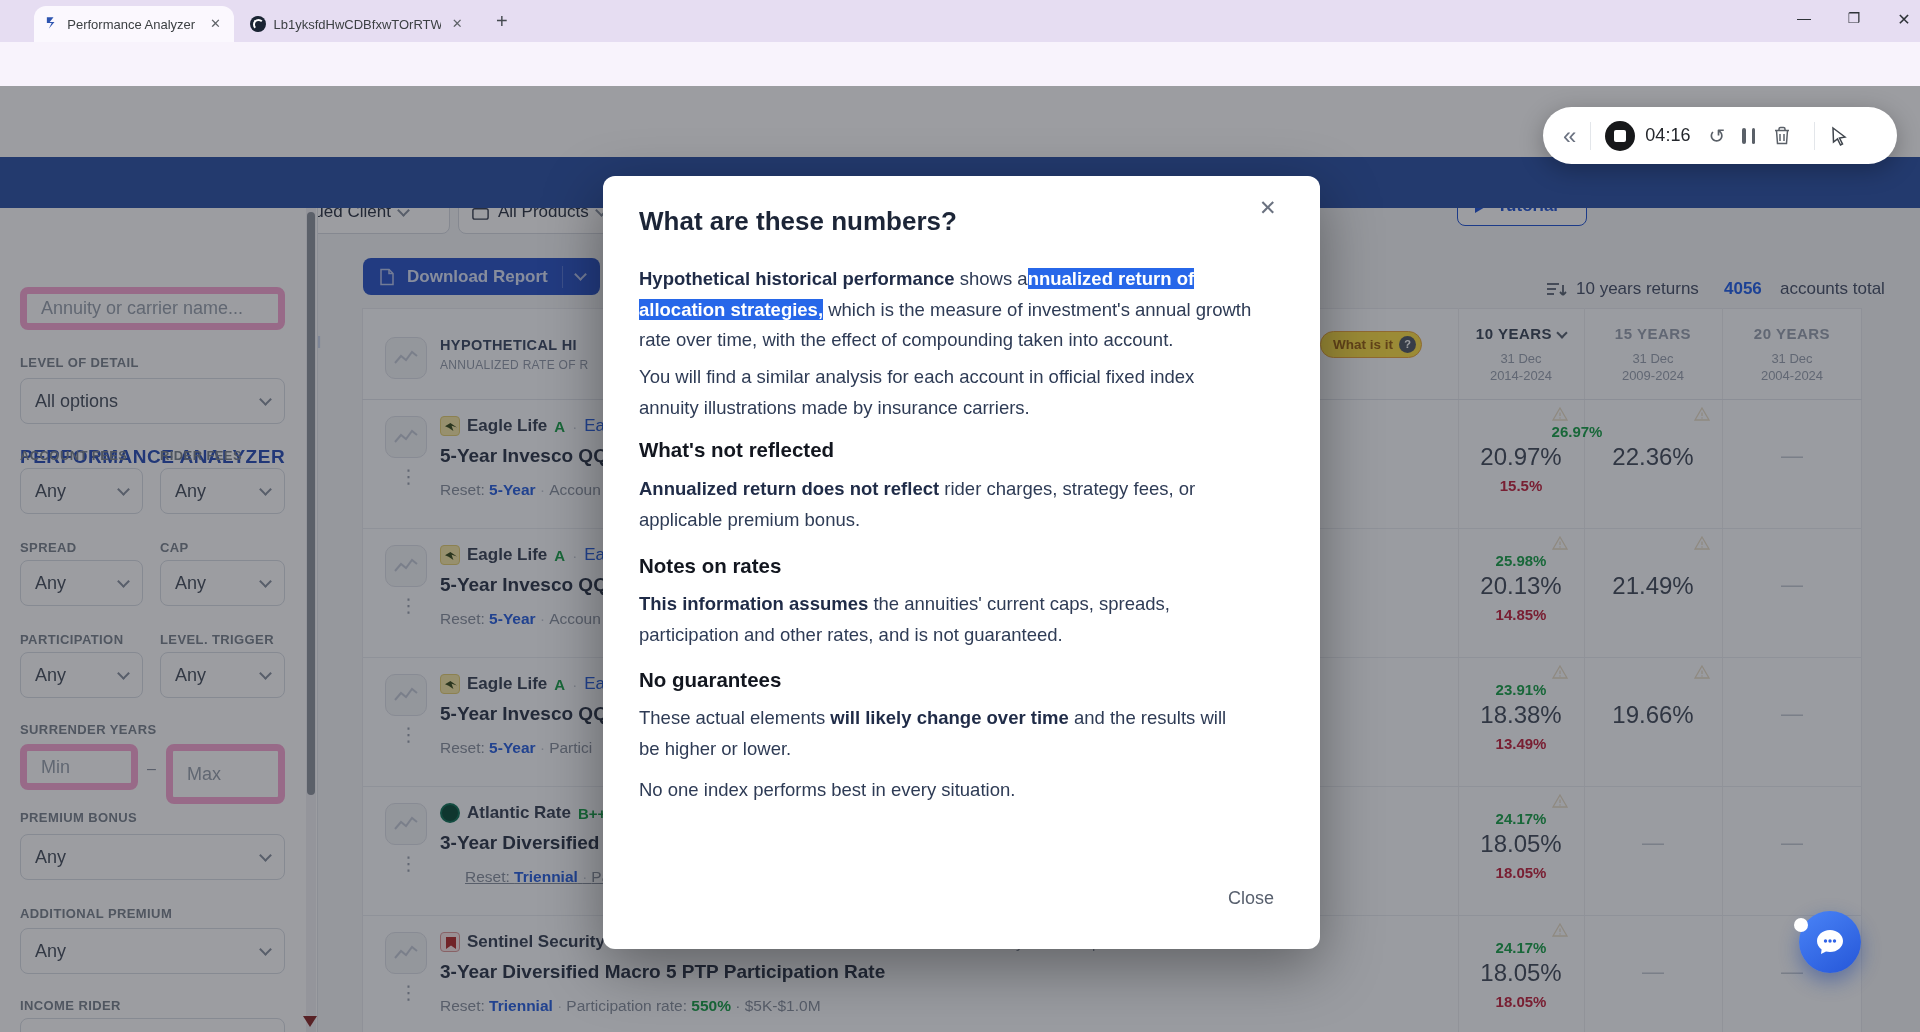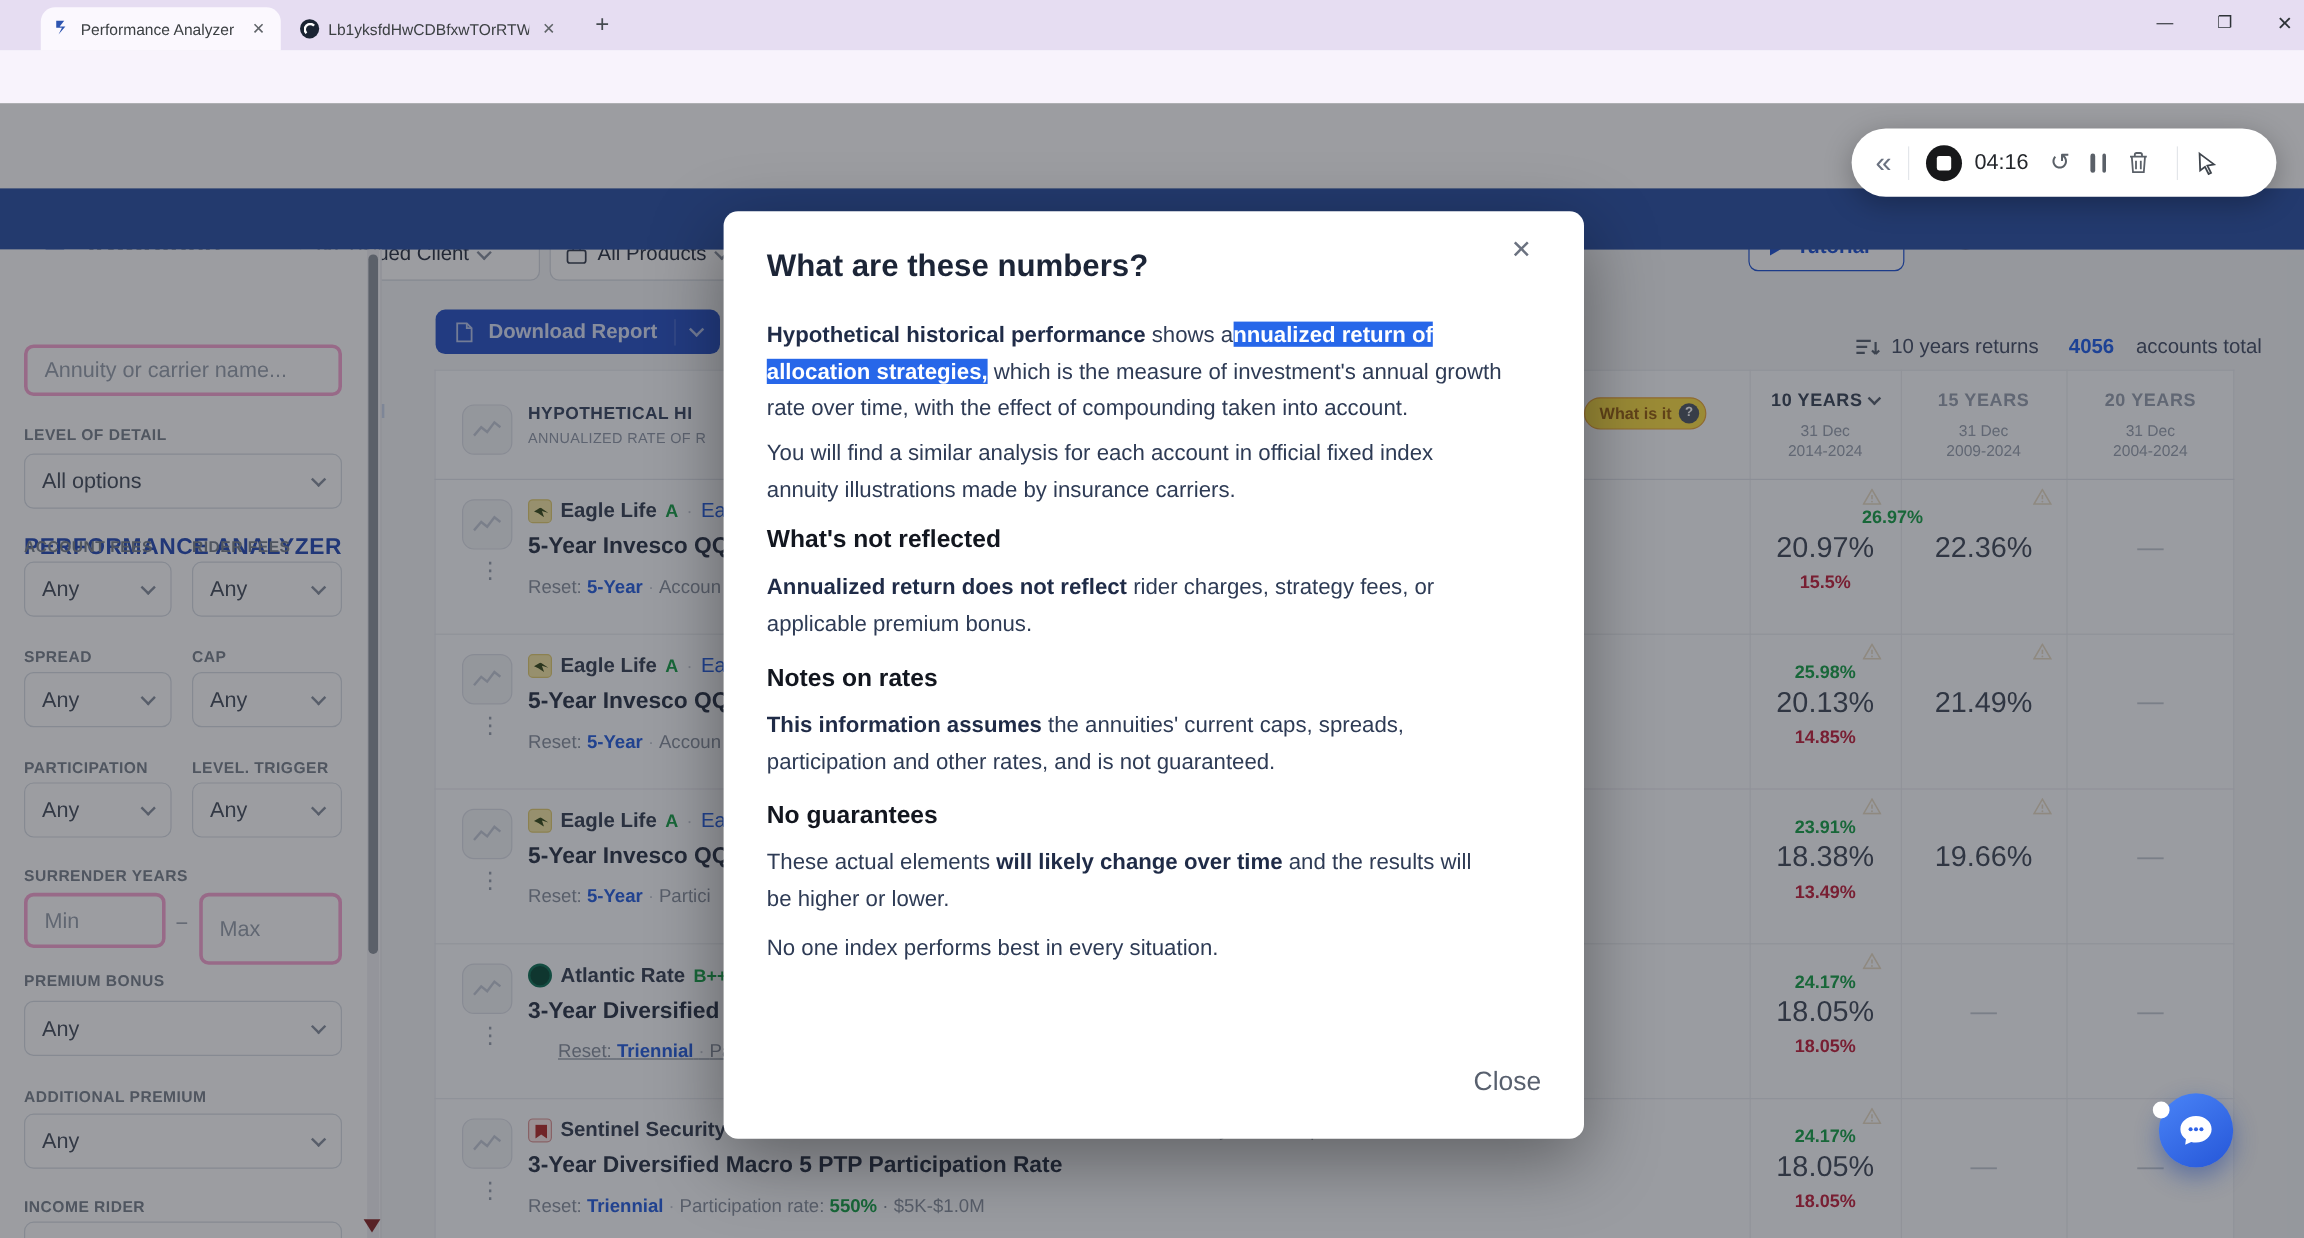--- a/index.html
+++ b/index.html
@@ -42,21 +42,21 @@
   .navitem { position:absolute; top:176px; font-size:17px; font-weight:600; color:#ccd7ee; }
   #navpill { position:absolute; left:1225px; top:163px; width:232px; height:39px; border-radius:19px; background:#4b74dc; }
   #navpartial { position:absolute; left:1328px; top:176px; font-size:17px; font-weight:600; color:#fff; }
   #navwebsite { position:absolute; left:1380px; top:176px; font-size:17px; font-weight:600; color:#fff; }
 
   
   #sidebar { position:absolute; left:0; top:208px; width:318px; height:824px; background:#fff; border-right:1px solid #e4e7ec; }
   #sidetitle { position:absolute; left:20px; top:238px; font-size:19px; font-weight:800; color:#2b50b8; letter-spacing:0.5px; }
   .slabel { position:absolute; font-size:13px; font-weight:700; color:#7c8590; letter-spacing:0.4px; }
   .sbox { position:absolute; border:1px solid #d9dee5; border-radius:8px; background:#fff; display:flex; align-items:center; justify-content:space-between; padding:0 14px; font-size:18px; color:#4a5361; }
-  .sinput { position:absolute; border:3px solid #f9a8d4; border-radius:8px; background:#fff; padding:0 14px; font-size:18px; color:#4a5361; font-family:"Liberation Sans",sans-serif; outline:none; }
+  .sinput { position:absolute; border:7px solid #f9a8d4; border-radius:8px; background:#fff; padding:0 14px; font-size:18px; color:#4a5361; font-family:"Liberation Sans",sans-serif; outline:none; }
   .sinput::placeholder { color:#9aa3af; }
   .chev { width:9px; height:9px; border-right:2px solid #8a93a1; border-bottom:2px solid #8a93a1; transform:rotate(45deg); display:inline-block; margin-top:-4px; flex:0 0 auto; }
   #sidescroll { position:absolute; left:306px; top:208px; width:10px; height:824px; background:#f1f1f4; }
   #sidethumb { position:absolute; left:307px; top:212px; width:8px; height:583px; background:#8f969f; border-radius:4px; }
   #reddown { position:absolute; left:303px; top:1016px; width:0; height:0; border-left:7px solid transparent; border-right:7px solid transparent; border-top:11px solid #8b2b2b; }
 
   
   #dlbtn { position:absolute; left:363px; top:258px; width:237px; height:37px; background:#2d57c8; border-radius:8px; display:flex; align-items:center; color:#dbe3f8; font-size:17px; font-weight:600; }
   #dlbtn .divider { width:1px; height:22px; background:#5a7ad6; margin-left:14px; }
   .sortrow { position:absolute; top:279px; font-size:17px; color:#49536a; }
@@ -99,21 +99,21 @@
   
   #overlay { position:absolute; left:0; top:86px; width:1920px; height:946px; background:rgba(18,22,30,0.42); z-index:50; }
 
   #modal { position:absolute; left:603px; top:176px; width:717px; height:773px; background:#fff; border-radius:12px; box-shadow:0 18px 60px rgba(0,0,0,0.38); z-index:60; }
   #modal .mtitle { position:absolute; left:36px; top:30px; font-size:26px; font-weight:700; color:#1c2537; }
   #modal .mx { position:absolute; left:656px; top:20px; font-size:21px; color:#6b7280; }
   .mp { position:absolute; left:36px; font-size:18.5px; line-height:30.5px; color:#2e3b55; white-space:nowrap; }
   .mp b { color:#1f2b47; }
   .mh { position:absolute; left:36px; font-size:20.5px; font-weight:700; color:#12161f; }
   .msel { background:#2767e9; color:#fff; font-weight:700; }
-  #mclose { position:absolute; left:1228px; top:888px; font-size:22px; color:#58606e; z-index:61; }
+  #mclose { position:absolute; left:1228px; top:888px; font-size:18px; color:#58606e; z-index:61; }
 
   #recorder { position:absolute; left:1543px; top:107px; width:354px; height:57px; background:#fff; border-radius:29px; box-shadow:0 6px 24px rgba(0,0,0,0.28); z-index:70; display:flex; align-items:center; }
   #recorder .laquo { font-size:24px; color:#6b7280; margin-left:20px; }
   #recorder .vdiv { width:1px; height:28px; background:#e3e6ea; margin:0 14px; }
   #recbtn { width:30px; height:30px; border-radius:15px; background:#17181a; position:relative; }
   #recbtn:after { content:""; position:absolute; left:9px; top:9px; width:12px; height:12px; background:#fff; border-radius:2px; }
   #rectime { font-size:18px; color:#24272c; margin:0 10px; font-weight:500; }
   .recico { font-size:20px; color:#5a6068; margin:0 8px; }
   #pauseico { display:inline-block; width:13px; margin:0 9px; position:relative; height:16px; }
   #pauseico:before, #pauseico:after { content:""; position:absolute; top:0; width:3.5px; height:16px; background:#5a6068; border-radius:2px; }

